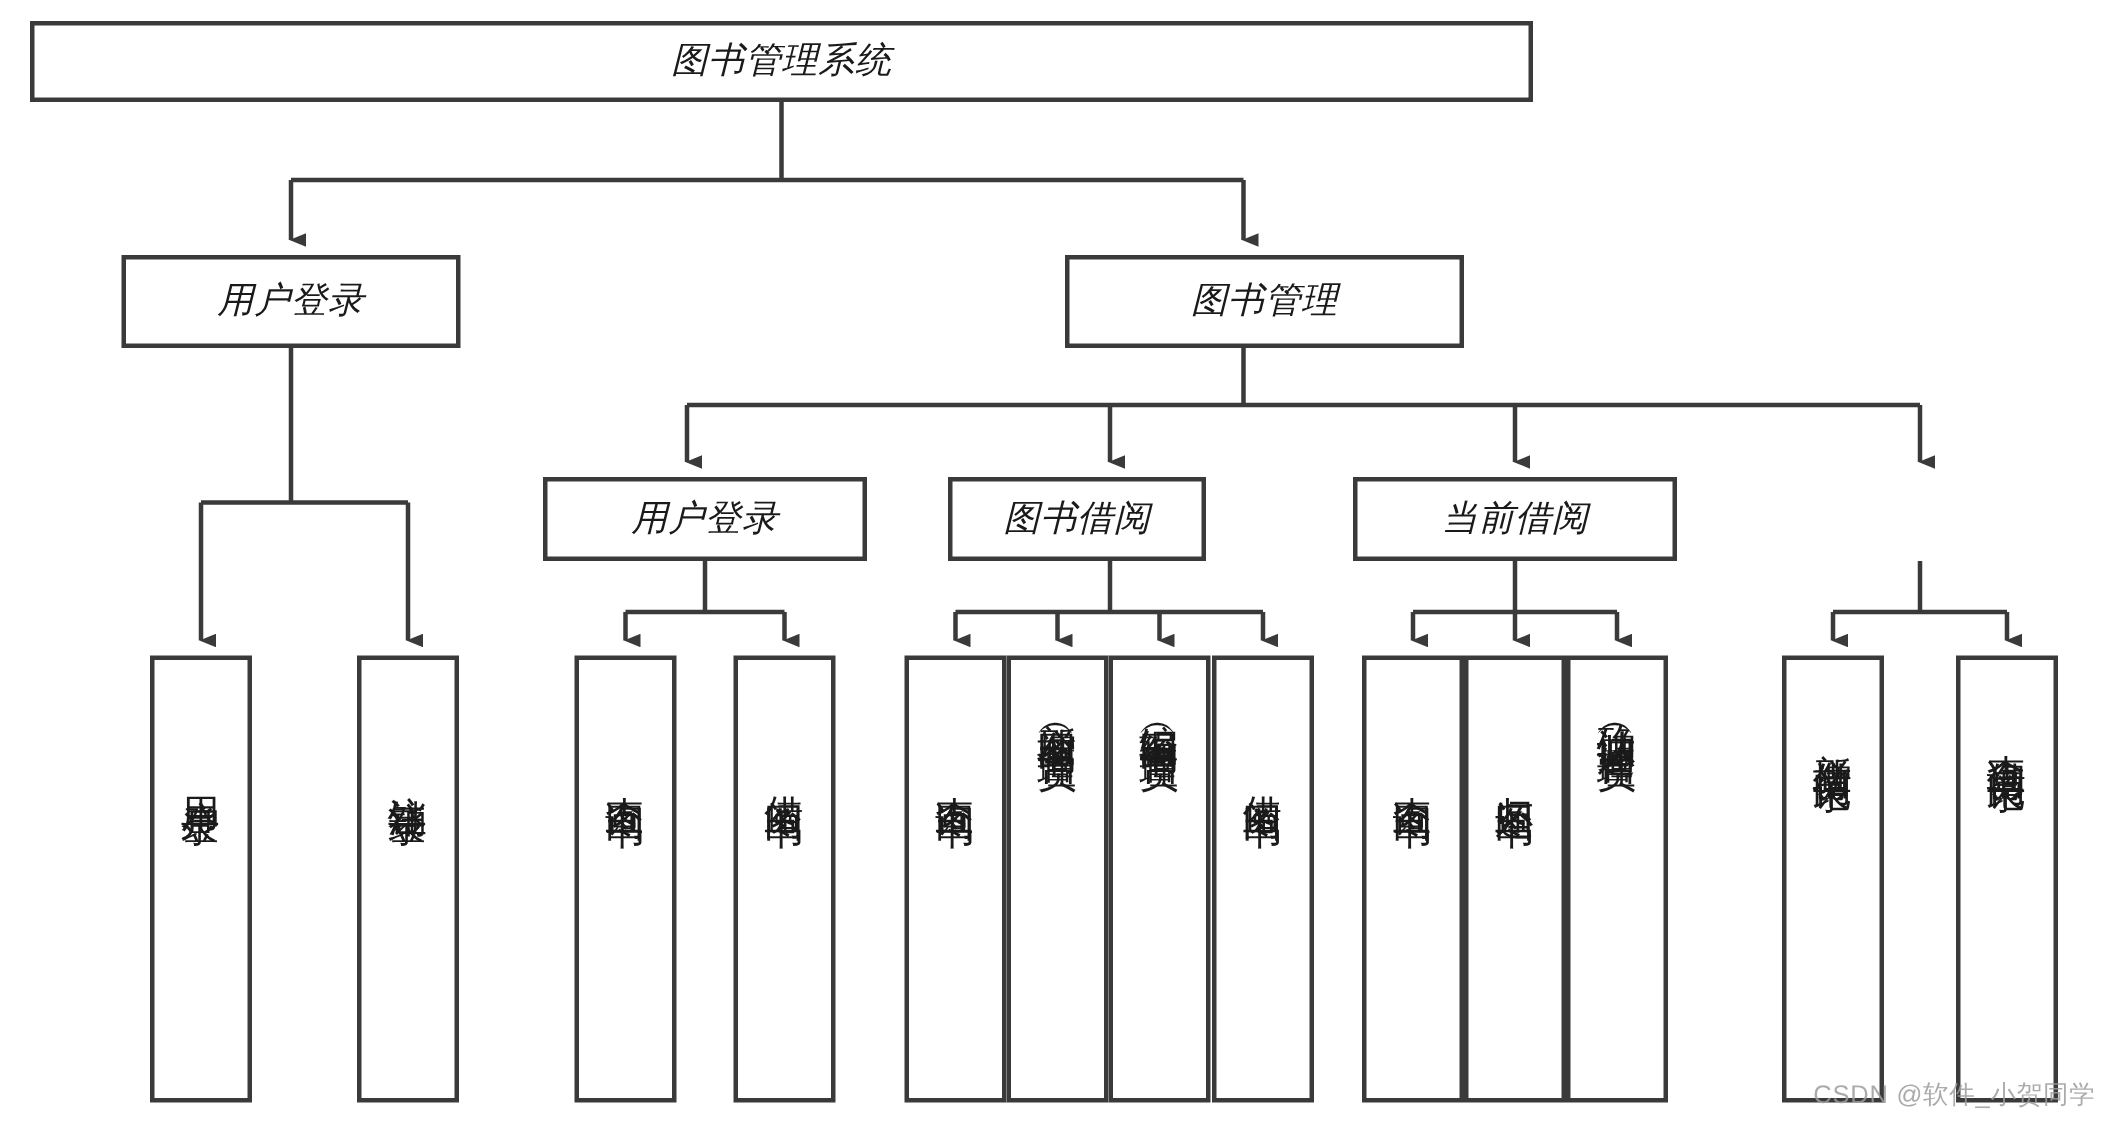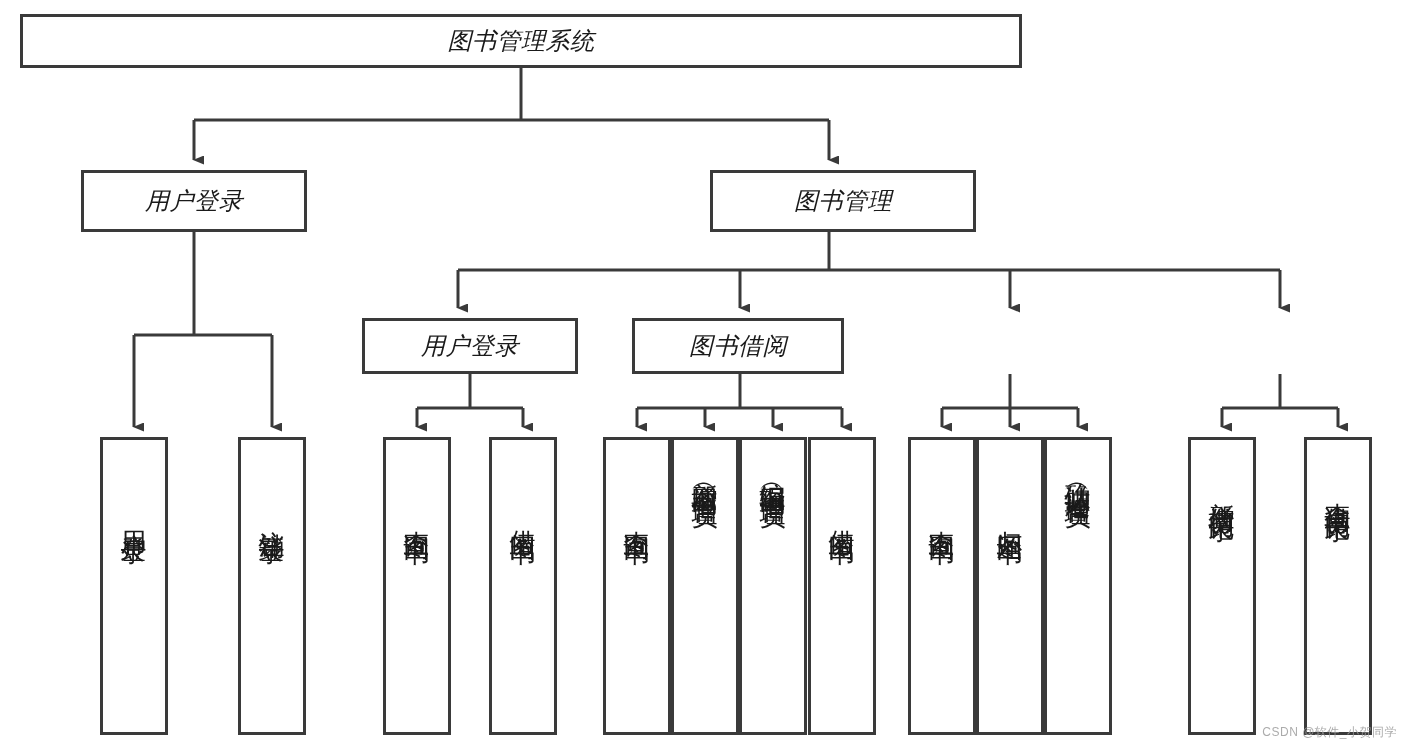--- a/index.html
+++ b/index.html
@@ -64,21 +64,21 @@
   .node.leaf-tall .node-label {
     margin-top: 10px;
   }
   .node.leaf-med .node-label {
     margin-top: 30px;
   }
   .watermark {
     position: absolute;
     right: 8px;
     bottom: 6px;
-    font-size: 12px;
+    font-size: 17px;
     color: #9d9d9d;
     white-space: nowrap;
     opacity: 0.85;
     letter-spacing: 0.5px;
   }
 </style>
 </head>
 <body>
 
 <div id="diagram-root">
@@ -140,22 +140,25 @@
   <div class="node horiz" style="left:81px; top:170px; width:226px; height:62px;">
     <span class="node-label">用户登录</span>
   </div>
   <div class="node horiz" style="left:710px; top:170px; width:266px; height:62px;">
     <span class="node-label">图书管理</span>
   </div>
 
   <div class="node horiz" style="left:362px; top:318px; width:216px; height:56px;">
     <span class="node-label">用户登录</span>
   </div>
-  <div class="node horiz" style="left:632px; top:318px; width:212px; height:56px;">
+  <div class="node horiz" style="left:632px; top:318px; width:172px; height:56px;">
     <span class="node-label">图书借阅</span>
+  </div>
+  <div class="node horiz" style="left:902px; top:318px; width:216px; height:56px;">
+    <span class="node-label">当前借阅</span>
   </div>
 
   <div class="node vert leaf-mid" style="left:100px; top:437px; width:68px; height:298px;">
     <span class="node-label">用户登录</span>
   </div>
   <div class="node vert leaf-mid" style="left:238px; top:437px; width:68px; height:298px;">
     <span class="node-label">注销登录</span>
   </div>
 
   <div class="node vert leaf-mid" style="left:383px; top:437px; width:68px; height:298px;">

